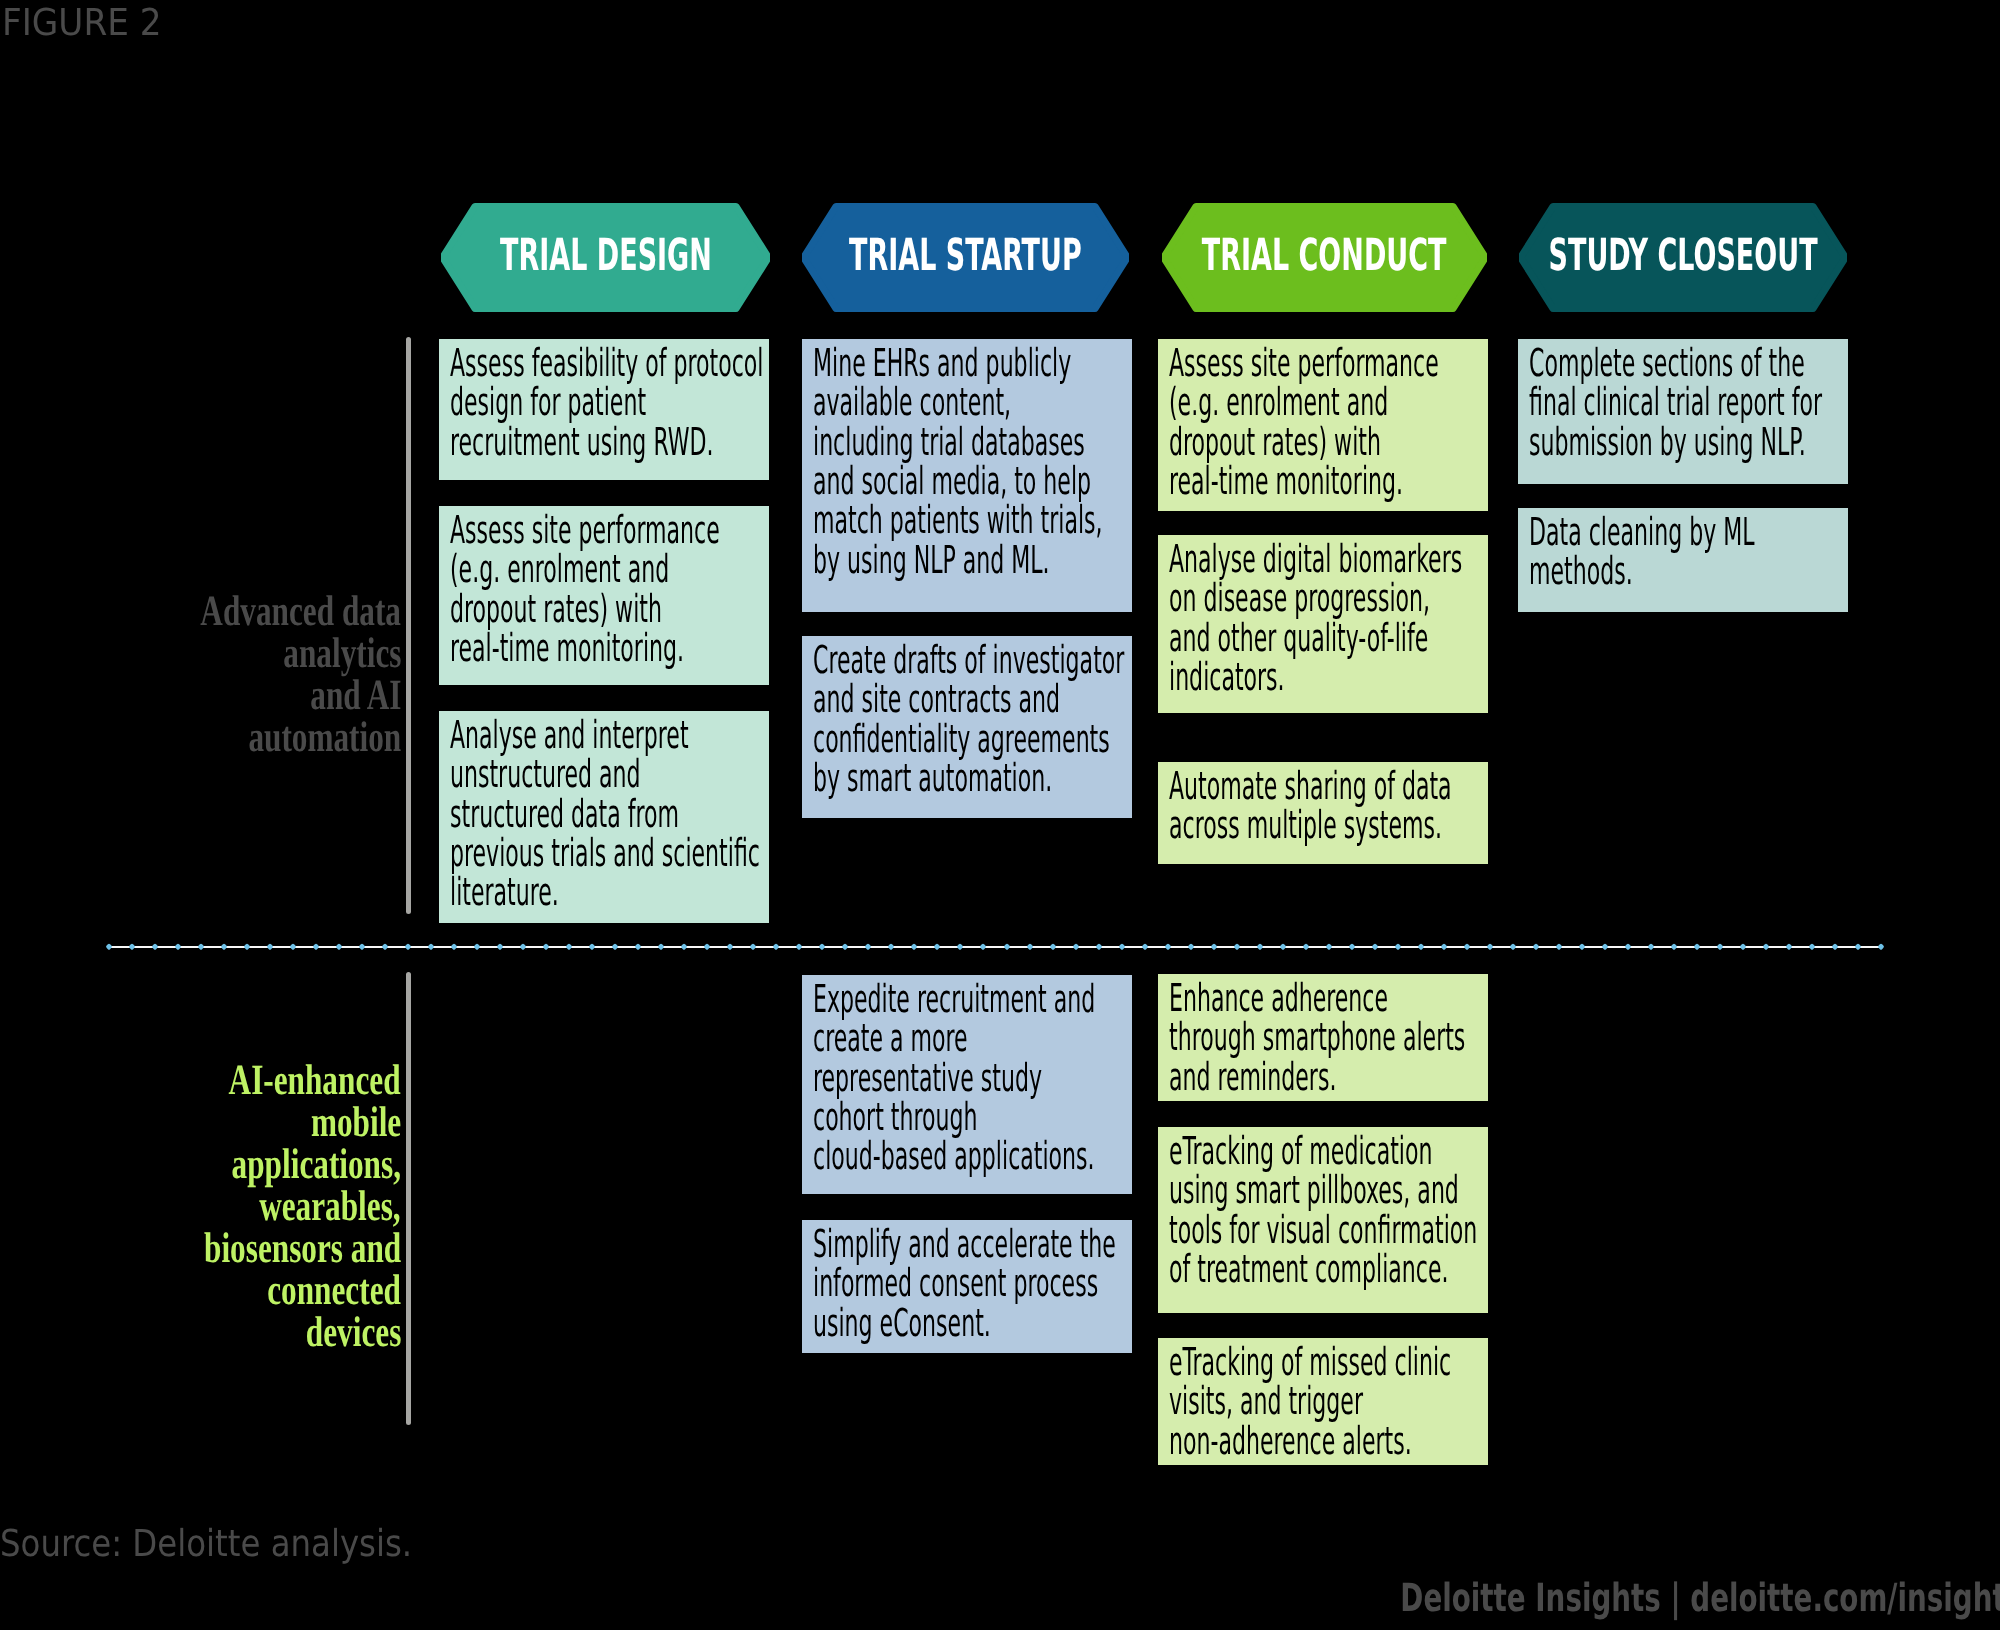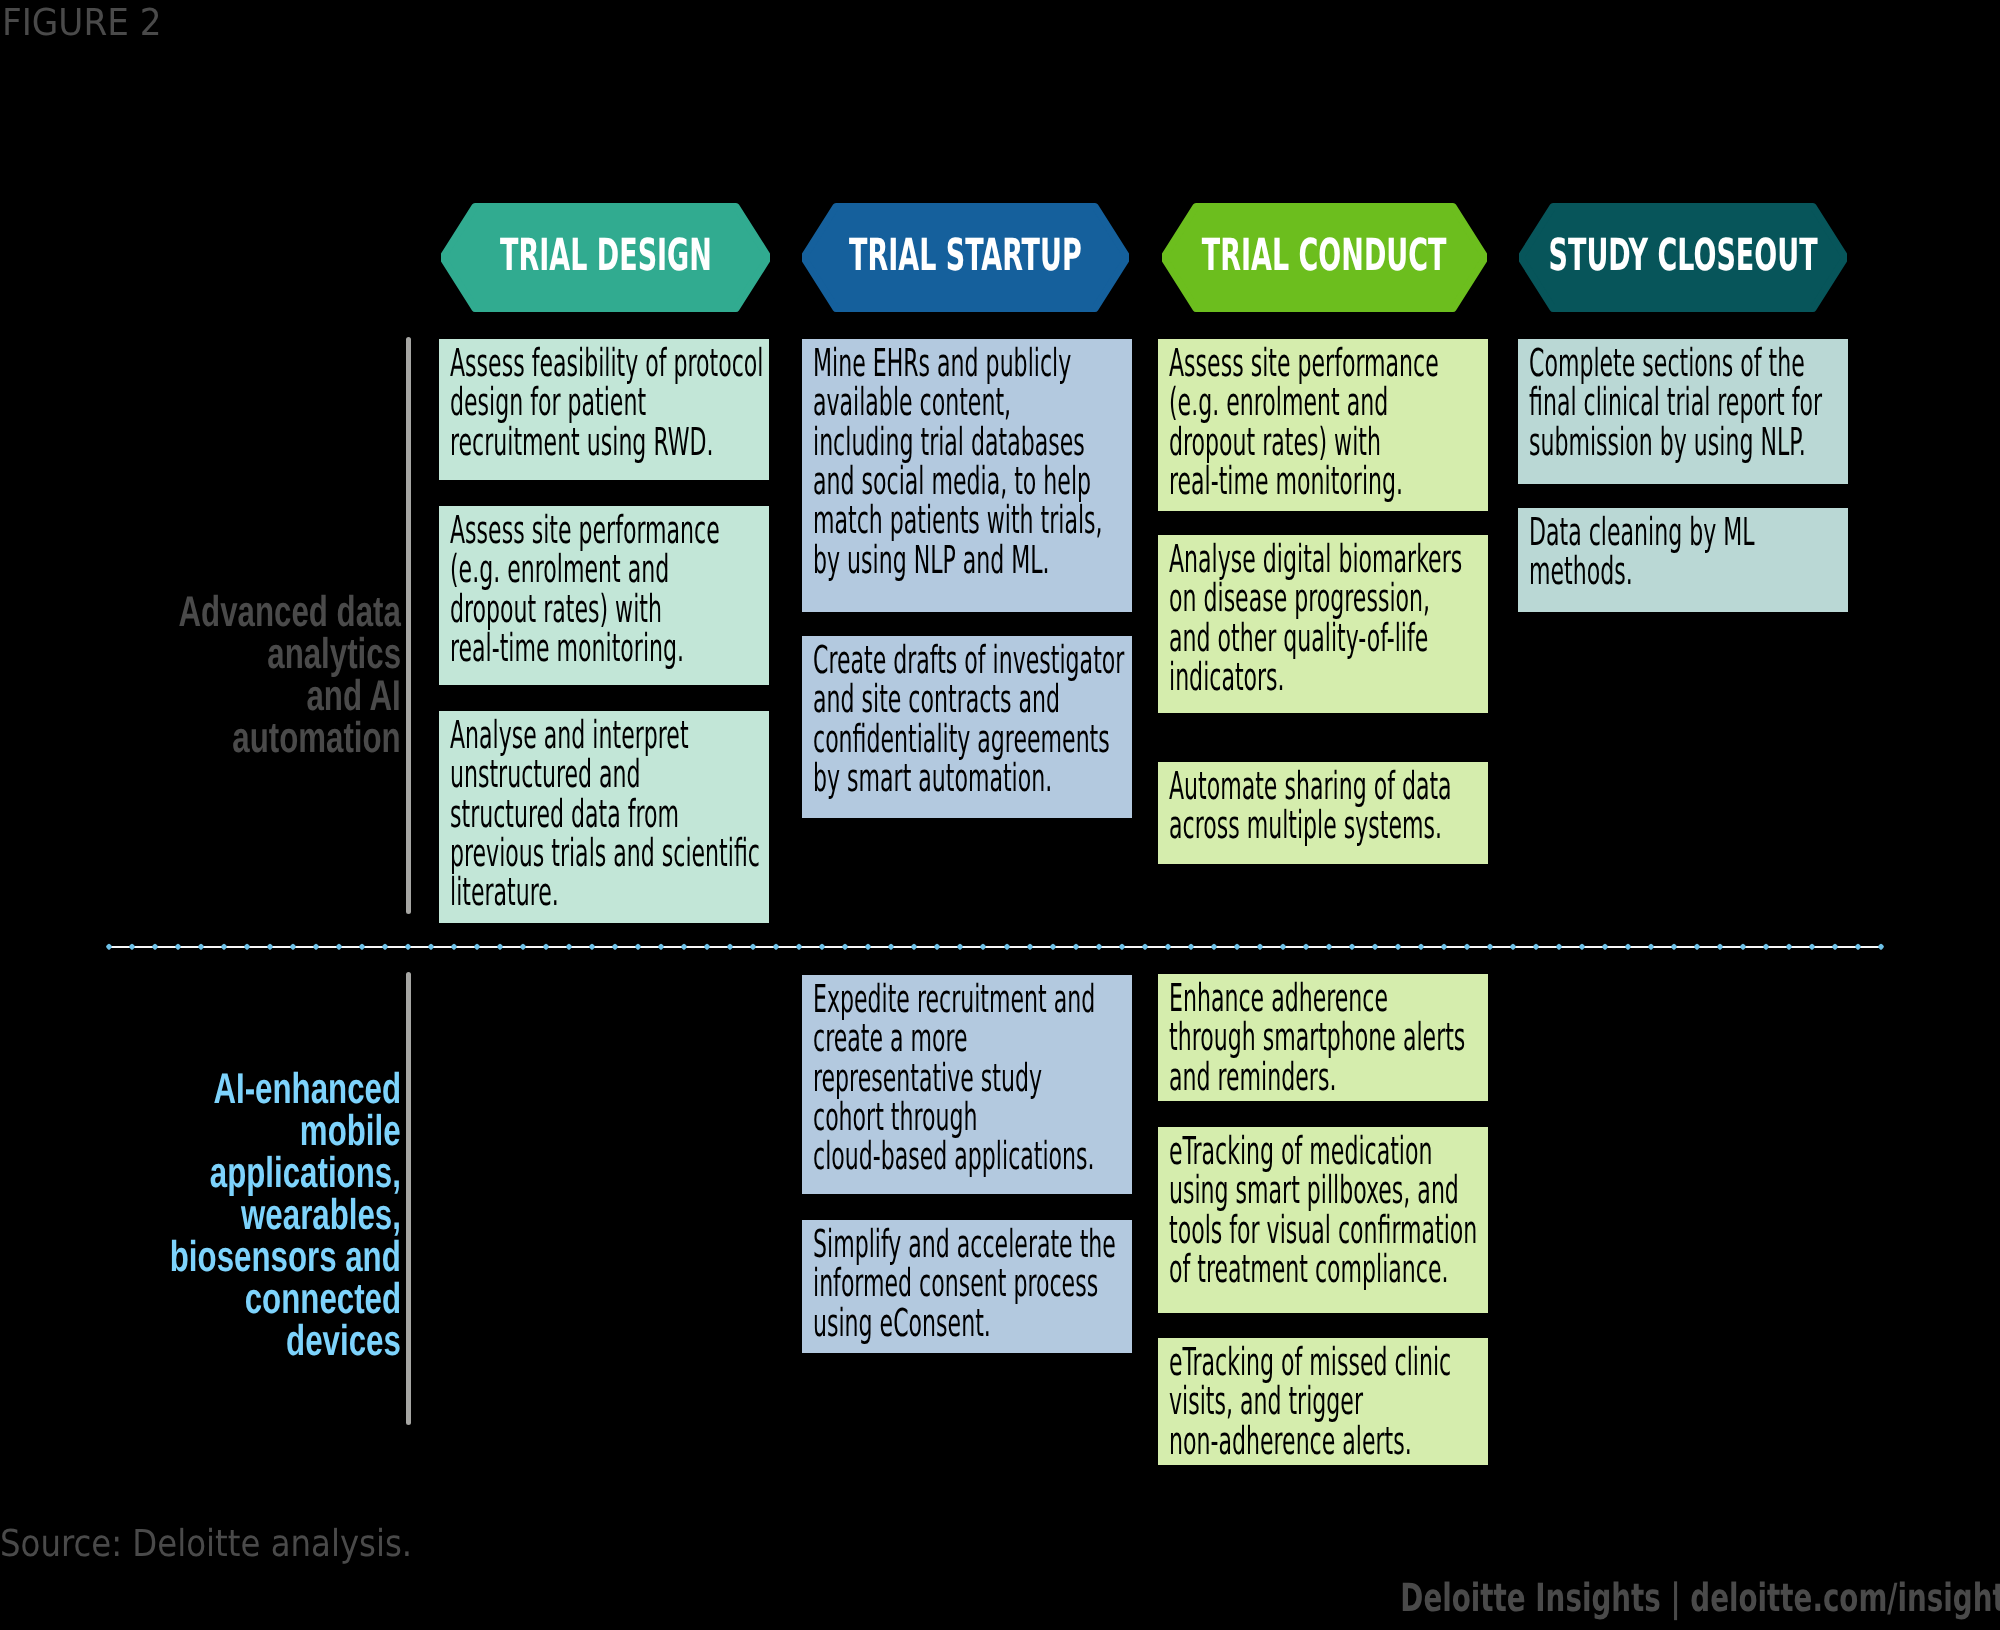--- a/index.html
+++ b/index.html
@@ -27,21 +27,21 @@
   .stage-banner{position:absolute;top:202.5px;height:109px;}
   .stage-banner .shape{position:absolute;left:0;top:0;width:100%;height:100%;}
   .stage-banner .label-wrap{position:absolute;left:0;top:-0.5px;width:100%;height:109px;
        display:flex;align-items:center;justify-content:center;}
   .stage-banner .label-wrap span{font-family:"DejaVu Sans",sans-serif;font-stretch:condensed;
        font-weight:700;font-size:44.2px;line-height:44.2px;color:#ffffff;white-space:nowrap;
        display:inline-block;transform:scaleX(0.679);}
 
   
   .row-label{position:absolute;text-align:right;color:#4d4d4d;
-       font-family:Liberation Sans, sans-serif;font-stretch:condensed;font-weight:700;
+       font-family:Liberation Serif, serif;font-stretch:condensed;font-weight:700;
        font-size:43px;line-height:42.1px;white-space:nowrap;}
   .row-label i{font-style:normal;display:inline-block;
        transform:scaleX(0.727);transform-origin:right center;}
 
   
   .v-rule{position:absolute;left:406px;width:4.6px;background:#a6a6a3;border-radius:2.5px;}
 
   
   .card{position:absolute;border-radius:0;}
   .card .card-text{position:absolute;left:10.5px;top:4.7px;
@@ -175,21 +175,21 @@
           <div>final clinical trial report for</div>
           <div>submission by using NLP.</div>
         </div>
       </div>
       <div class="card" style="left: 1518px; top: 508px; width: 330px; height: 104px; background: rgb(186, 216, 213);">
         <div class="card-text" style="color: rgb(0, 0, 0);">
           <div>Data cleaning by ML</div>
           <div>methods.</div>
         </div>
       </div>
-      <div class="row-label" style="right: 1625px; top: 1059.5px; color: #7dd3fc; margin-top: 8px;">
+      <div class="row-label" style="right: 1625px; top: 1059.5px; color: #bef264;">
         <div><i>AI-enhanced</i></div>
         <div><i>mobile</i></div>
         <div><i>applications,</i></div>
         <div><i>wearables,</i></div>
         <div><i>biosensors and</i></div>
         <div><i>connected</i></div>
         <div><i>devices</i></div>
       </div>
       <div class="v-rule" style="top: 972px; height: 453px; background: rgb(166, 166, 163);"></div>
       <div class="card" style="left: 802px; top: 975px; width: 330px; height: 219px; background: rgb(179, 201, 223);">

